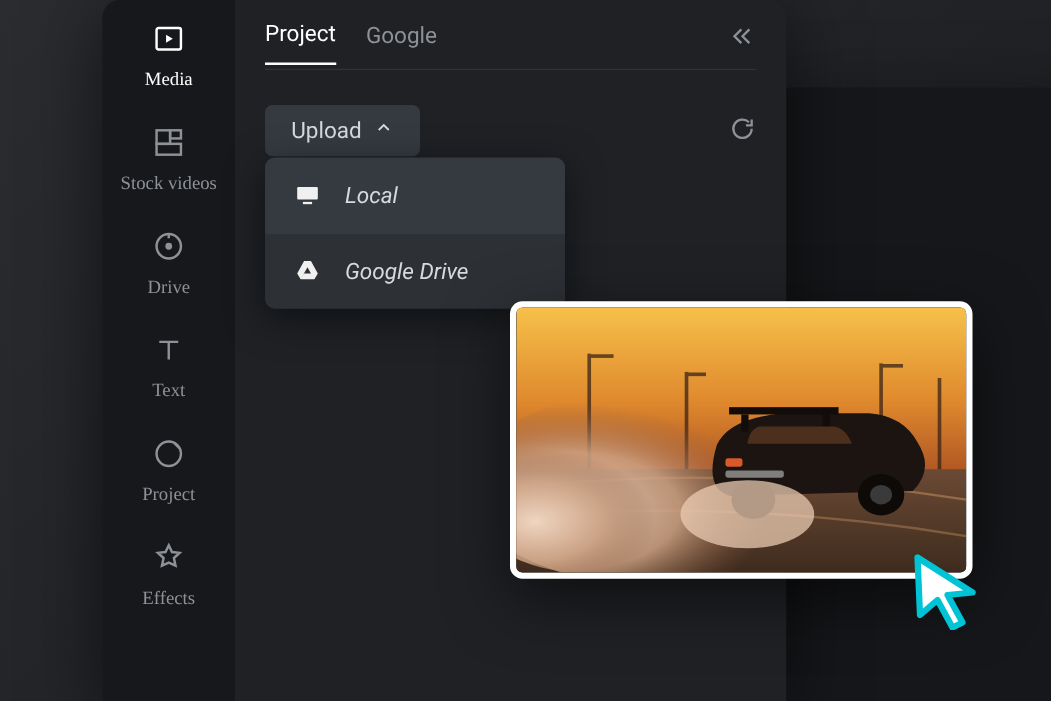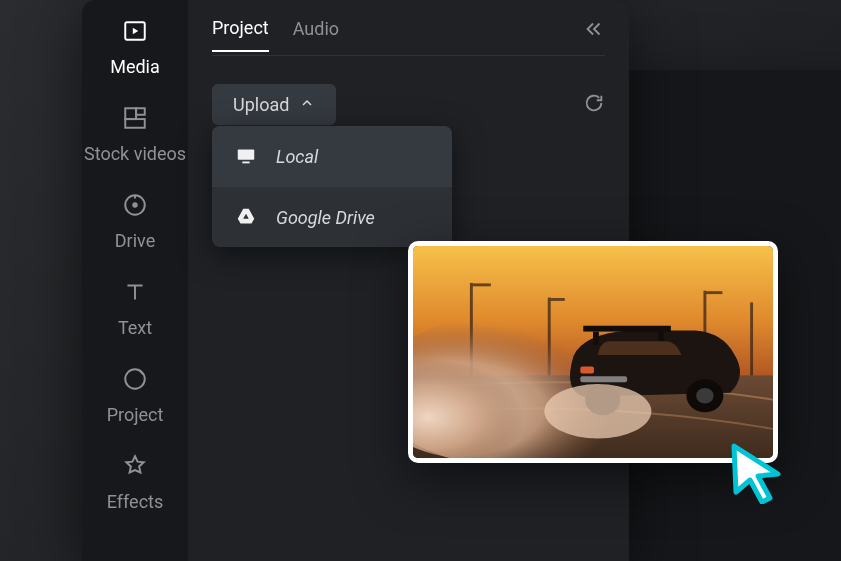--- a/index.html
+++ b/index.html
@@ -34,21 +34,21 @@
     border-top-left-radius:14px;
     display:flex;flex-direction:column;align-items:center;
     padding-top:18px;gap:28px;
   }
   .side-item{
     display:flex;flex-direction:column;align-items:center;gap:8px;
     cursor:pointer;color:var(--txt-dim);
     width:100%;
   }
   .side-item.active{color:var(--txt-bright);}
-  .side-item .lbl{font-size:18px;}
+  .side-item .lbl{font-size:15px;font-family:Liberation Serif, serif;}
   .side-item svg{width:26px;height:26px;fill:none;stroke:currentColor;stroke-width:1.8;}
   
   .panel{
     flex:1;height:100%;position:relative;
     padding:14px 24px 0 24px;
   }
   .tabs{
     display:flex;align-items:center;gap:24px;
     border-bottom:1px solid rgba(255,255,255,.08);
     position:relative;height:42px;
@@ -174,21 +174,21 @@
       </span>
       <span class="lbl">Effects</span>
     </div>
 
   </div>
 
   <div class="panel">
 
     <div class="tabs">
       <div class="tab active">Project</div>
-      <div class="tab">Audio</div>
+      <div class="tab">Google</div>
       <div class="collapse">
         <span>
           <svg viewBox="0 0 24 24">
               <path d="M11 6l-6 6 6 6M18 6l-6 6 6 6"></path>
             </svg>
         </span>
       </div>
     </div>
 
     <div class="toolbar">

